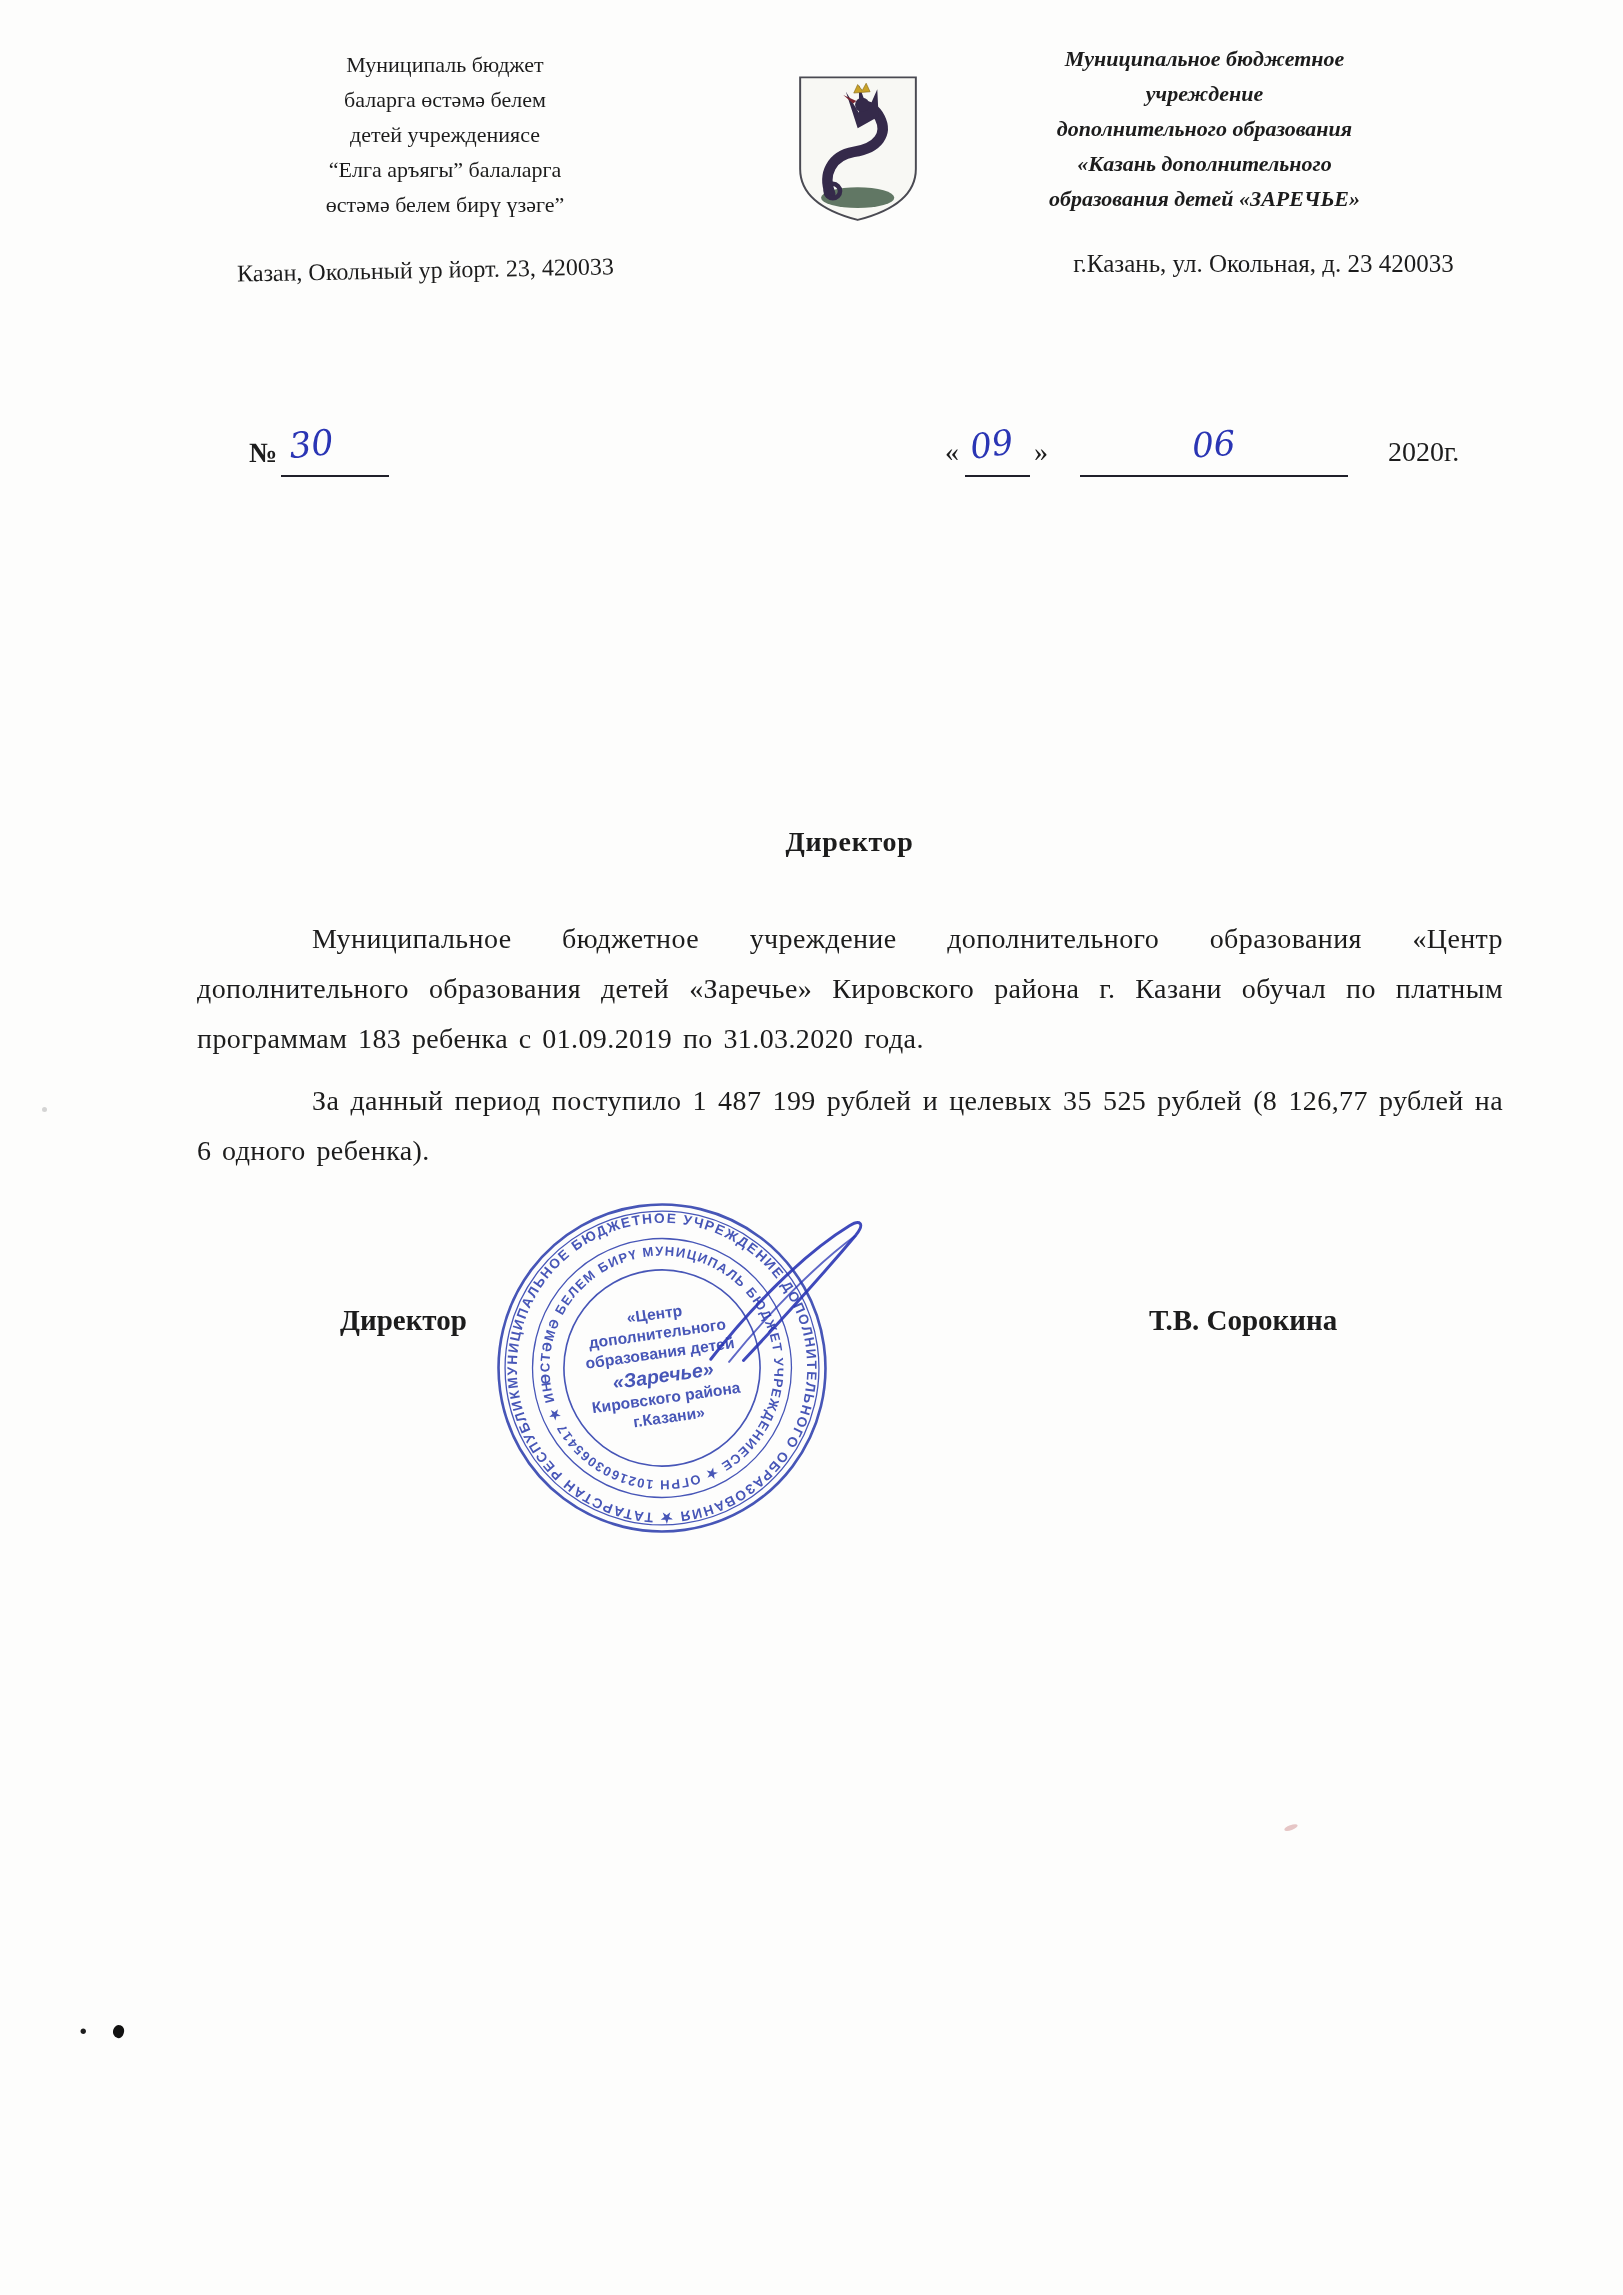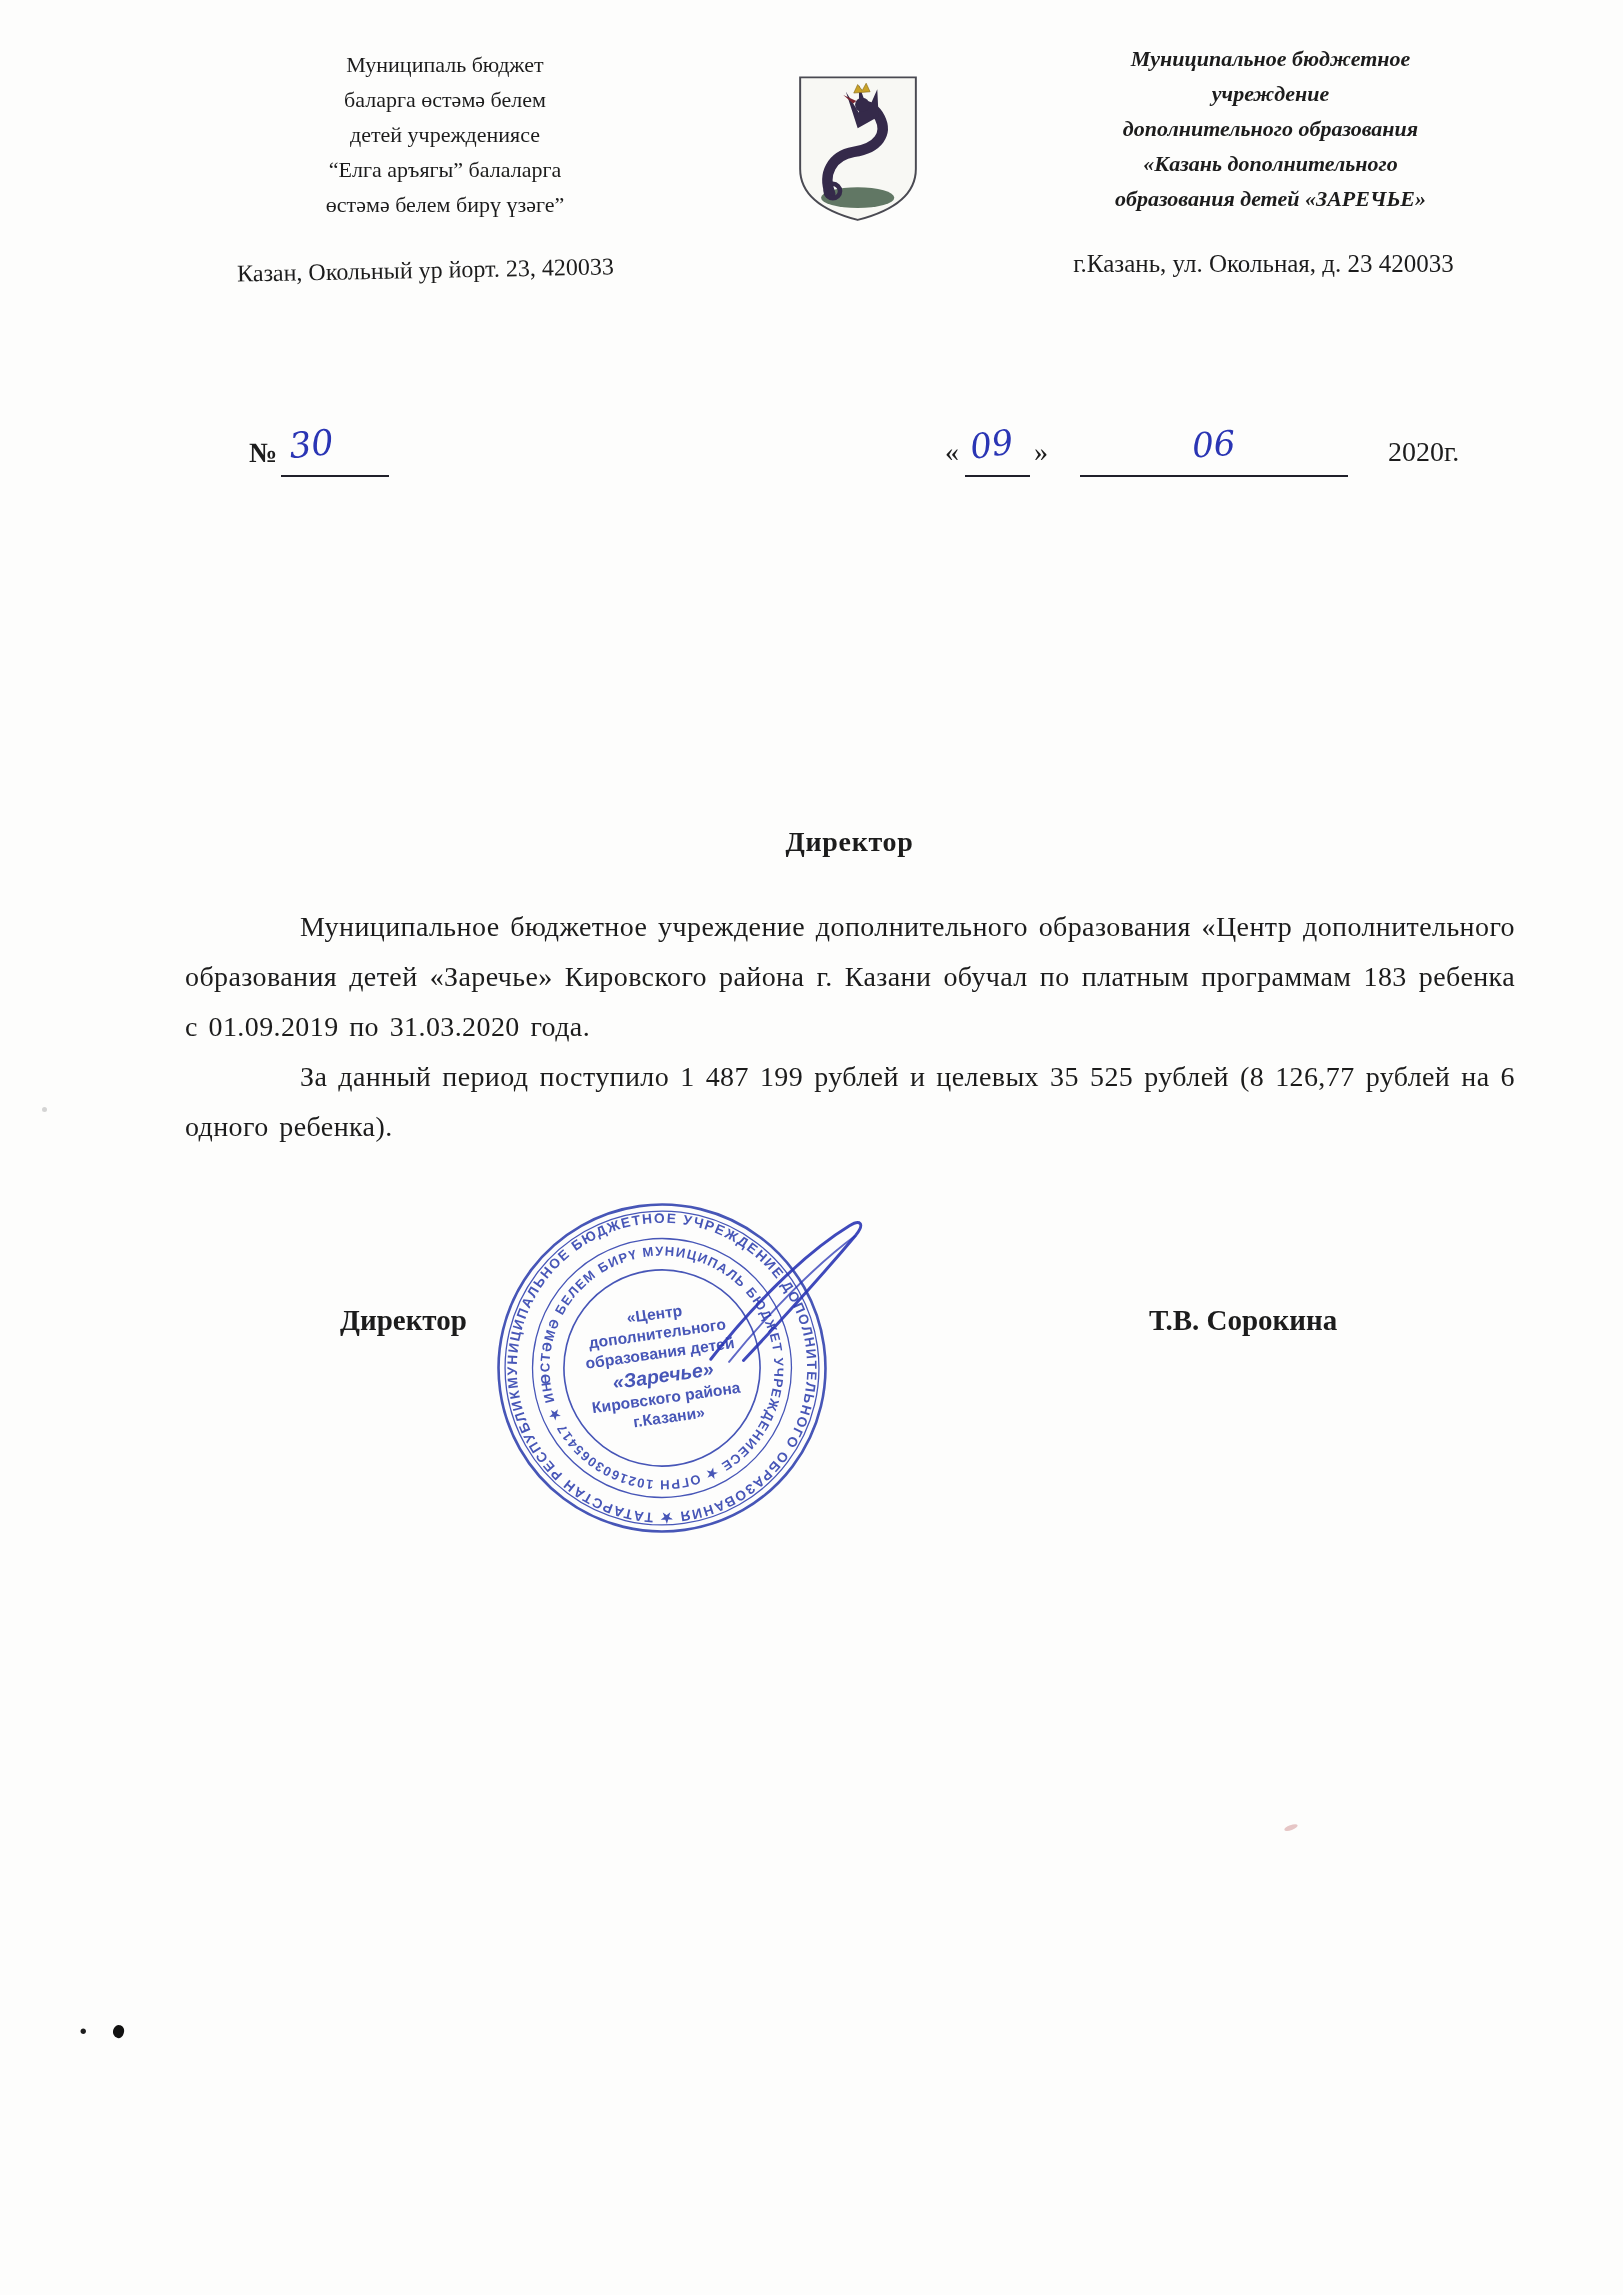--- a/index.html
+++ b/index.html
@@ -5,37 +5,37 @@
   html,body{margin:0;padding:0;background:#ffffff;}
   .page{
     position:relative;width:1623px;height:2295px;background:#fdfdfc;
     font-family:"Liberation Serif", serif;color:#1c1c1c;overflow:hidden;
   }
   .abs{position:absolute;}
 
   .hdr-left{left:216px;top:47px;width:458px;font-size:22px;line-height:35px;font-weight:normal;text-align:center;}
   .hdr-left-addr{left:157px;top:257px;width:537px;font-size:24px;text-align:center;transform:rotate(-1.1deg);}
   .emblem{left:791px;top:64px;width:134px;height:164px;}
-  .hdr-right{left:1022px;top:41px;width:497px;font-size:22px;line-height:35px;font-weight:bold;font-style:italic;text-align:center;}
+  .hdr-right{left:956px;top:41px;width:497px;font-size:22px;line-height:35px;font-weight:bold;font-style:italic;text-align:center;}
   .hdr-right-addr{left:982px;top:250px;width:563px;font-size:25px;text-align:center;}
 
   .contact{left:0;top:353px;width:1623px;font-size:25.5px;text-align:center;letter-spacing:0.3px;}
   .contact .email{text-decoration:underline;}
 
   .ref-row{left:0;top:424px;width:1623px;height:79px;}
   .ref-row .printed{font-size:28px;}
   .blank{position:absolute;height:51px;border-bottom:2px solid #20202a;}
   .hand{
     font-family:"DejaVu Serif", serif;font-style:italic;color:#2a35b4;
     display:inline-block;
   }
 
   .doc-title{left:185px;top:826px;width:1329px;text-align:center;font-size:28px;font-weight:bold;letter-spacing:0.7px;}
   .body-text{left:185px;top:902px;width:1330px;font-size:28px;line-height:50px;text-align:justify;letter-spacing:0.4px;word-spacing:3.3px;}
-  .body-text p{margin:0;text-indent:115px;}
+  .body-text p{margin:12px;text-indent:115px;}
 
   .sig-role{left:340px;top:1304px;font-size:29px;font-weight:bold;}
   .sig-name{left:1149px;top:1304px;font-size:29px;font-weight:bold;}
 
   .stamp{left:492px;top:1198px;width:340px;height:340px;transform:rotate(-8deg);opacity:0.88;z-index:5;}
   .stamp text{fill:#2e3fae;font-family:"Liberation Sans", sans-serif;font-weight:bold;}
   .stamp .ring-t{font-size:21px;letter-spacing:2.5px;}
   .stamp .ring-t2{font-size:20px;letter-spacing:2px;}
   .stamp .c-line{text-anchor:middle;}
   .flourish{left:691px;top:1214px;width:190px;height:157px;z-index:6;}

